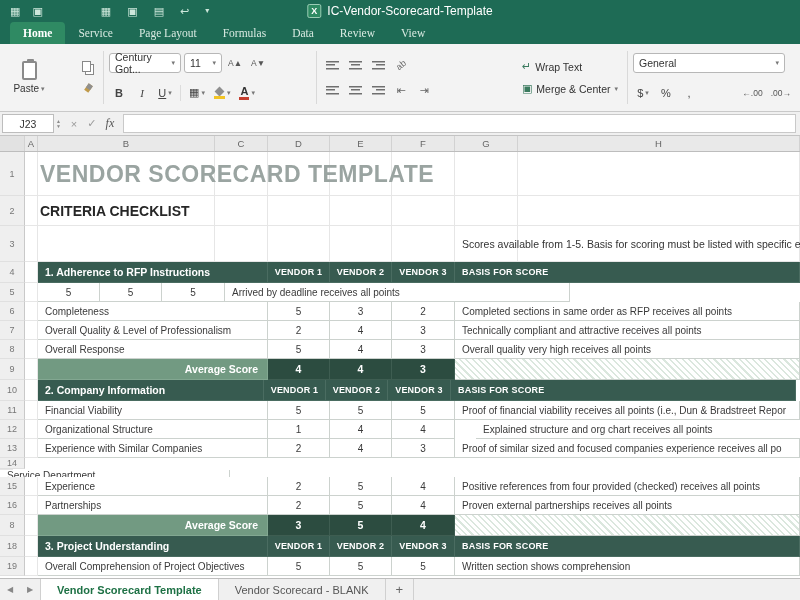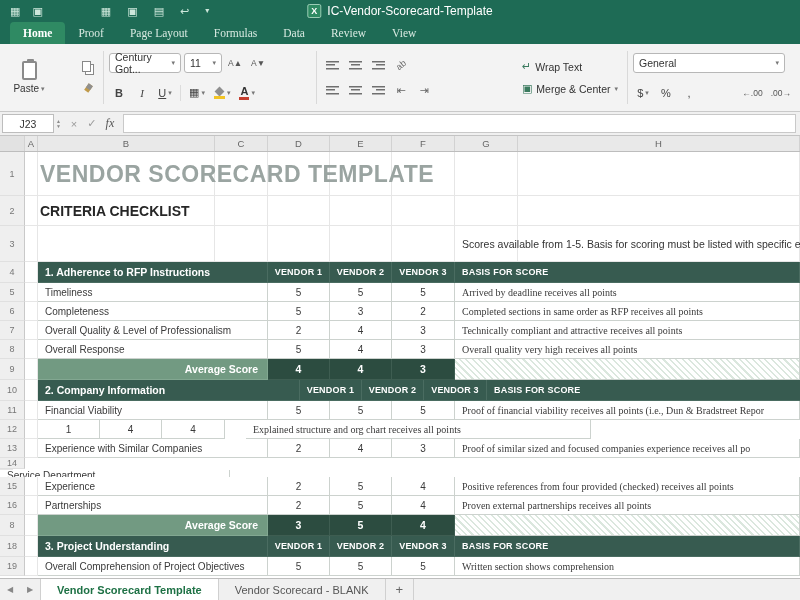--- a/index.html
+++ b/index.html
@@ -80,21 +80,21 @@
   .gutter { width:25px; flex:none; background:#efefef; border-right:1px solid #c9c9c9; border-bottom:1px solid #e0e0e0; font-size:9px; color:#777; display:flex; align-items:center; justify-content:center; }
   .cell { flex:none; display:flex; align-items:center; overflow:hidden; white-space:nowrap; }
   .cell.empty { border-right:1px solid #e6e6e6; border-bottom:1px solid #e6e6e6; background:#fff; }
   .thead .cell.table { background:#375b50; color:#fff; font-weight:bold; border-right:1px solid #4a6c61; border-bottom:1px solid #4a6c61; }
   .thead .stc { font-size:10.5px; padding-left:7px; }
   .thead .vh { font-size:9px; justify-content:center; letter-spacing:0.2px; }
   .thead .bh { font-size:9px; padding-left:7px; letter-spacing:0.2px; }
   .tdata .cell.table { background:#fff; border-right:1px solid #ccd2ce; border-bottom:1px solid #ccd2ce; font-size:10px; color:#3a3a3a; }
   .tdata .crit { padding-left:7px; }
   .tdata .score { justify-content:center; }
-  .tdata .basis { padding-left:7px;font-family:Liberation Serif, serif; }
+  .tdata .basis { padding-left:7px; }
   .tavg .label { background:#729a82; color:#fff; font-weight:bold; font-size:10.5px; justify-content:flex-end; padding-right:9px; border-right:1px solid #82a791; border-bottom:1px solid #82a791; }
   .tavg .val { background:#2c4c40; color:#fff; font-weight:bold; font-size:10.5px; justify-content:center; border-right:1px solid #3e5d51; border-bottom:1px solid #3e5d51; }
   .tavg .hatch { background:repeating-linear-gradient(45deg,#ffffff 0 3px,#dbe7de 3px 4.5px); border-right:1px solid #ccd2ce; border-bottom:1px solid #ccd2ce; }
   .overlay-title { position:absolute; left:40px; top:50%; transform:translateY(-50%); font-size:23px; font-weight:bold; color:#9aa4a1; letter-spacing:0.5px; white-space:nowrap; }
   .overlay-sub { position:absolute; left:40px; top:50%; transform:translateY(-50%); font-size:14px; font-weight:bold; color:#262626; white-space:nowrap; }
   .overlay-note { position:absolute; left:462px; top:50%; transform:translateY(-50%); font-size:10.5px; color:#333; white-space:nowrap; }
 
   
   .stabs { height:22px; background:#f0f0f0; border-top:1px solid #bdbdbd; display:flex; align-items:stretch; flex:none; font-size:11px; }
   .snav { width:20px; display:flex; align-items:center; justify-content:center; color:#888; font-size:8px; }
@@ -120,21 +120,21 @@
       <span class="tb-ico sm">▾</span>
     </div>
     <div class="tb-title">
       <span class="xl-icon">X</span>
       <span>IC-Vendor-Scorecard-Template</span>
     </div>
   </div>
 
   <div class="tabbar" id="ribbonTabs">
       <div class="rtab active">Home</div>
-      <div class="rtab">Proof</div>
+      <div class="rtab">Service</div>
       <div class="rtab">Page Layout</div>
       <div class="rtab">Formulas</div>
       <div class="rtab">Data</div>
       <div class="rtab">Review</div>
       <div class="rtab">View</div>
     </div>
 
   <div class="ribbon">
     <div class="grp hor" style="width:92px">
       <div class="paste">
@@ -324,21 +324,20 @@
         <div class="cell empty" style="width: 13px;"></div>
         <div class="cell table stc" style="width: 230px;">1. Adherence to RFP Instructions</div>
         <div class="cell table vh" style="width: 62px;">VENDOR 1</div>
         <div class="cell table vh" style="width: 62px;">VENDOR 2</div>
         <div class="cell table vh" style="width: 63px;">VENDOR 3</div>
         <div class="cell table bh" style="width: 345px;">BASIS FOR SCORE</div>
       </div>
       <div class="srow tdata" style="height: 19px;">
         <div class="gutter">5</div>
         <div class="cell empty" style="width: 13px;"></div>
-        <div class="cell table crit" style="width: 230px;">Timeliness</div>
         <div class="cell table score" style="width: 62px;">5</div>
         <div class="cell table score" style="width: 62px;">5</div>
         <div class="cell table score" style="width: 63px;">5</div>
         <div class="cell table basis" style="width: 345px;">Arrived by deadline receives all points</div>
       </div>
       <div class="srow tdata" style="height: 19px;">
         <div class="gutter">6</div>
         <div class="cell empty" style="width: 13px;"></div>
         <div class="cell table crit" style="width: 230px;">Completeness</div>
         <div class="cell table score" style="width: 62px;">5</div>
@@ -369,38 +368,39 @@
         <div class="cell empty" style="width: 13px;"></div>
         <div class="cell label" style="width: 230px;">Average Score</div>
         <div class="cell val" style="width: 62px;">4</div>
         <div class="cell val" style="width: 62px;">4</div>
         <div class="cell val" style="width: 63px;">3</div>
         <div class="cell hatch" style="width: 345px;"></div>
       </div>
       <div class="srow thead" style="height: 21px;">
         <div class="gutter">10</div>
         <div class="cell empty" style="width: 13px;"></div>
-        <div class="cell table stc" style="width: 262px;">2. Company Information</div>
+        <div class="cell table stc" style="width: 226px;">2. Company Information</div>
         <div class="cell table vh" style="width: 62px;">VENDOR 1</div>
         <div class="cell table vh" style="width: 62px;">VENDOR 2</div>
         <div class="cell table vh" style="width: 63px;">VENDOR 3</div>
         <div class="cell table bh" style="width: 345px;">BASIS FOR SCORE</div>
       </div>
       <div class="srow tdata" style="height: 19px;">
         <div class="gutter">11</div>
         <div class="cell empty" style="width: 13px;"></div>
         <div class="cell table crit" style="width: 230px;">Financial Viability</div>
         <div class="cell table score" style="width: 62px;">5</div>
         <div class="cell table score" style="width: 62px;">5</div>
         <div class="cell table score" style="width: 63px;">5</div>
         <div class="cell table basis" style="width: 345px;">Proof of financial viability receives all points (i.e., Dun &amp; Bradstreet Repor</div>
       </div>
       <div class="srow tdata" style="height: 19px;">
         <div class="gutter">12</div>
         <div class="cell empty" style="width: 13px;"></div>
+        <div class="cell table crit" style="width: 230px;">Organizational Structure</div>
         <div class="cell table score" style="width: 62px;">1</div>
         <div class="cell table score" style="width: 62px;">4</div>
         <div class="cell table score" style="width: 63px;">4</div>
         <div class="cell table basis" style="width: 345px; margin-left: 21px;">Explained structure and org chart receives all points</div>
       </div>
       <div class="srow tdata" style="height: 19px;">
         <div class="gutter">13</div>
         <div class="cell empty" style="width: 13px;"></div>
         <div class="cell table crit" style="width: 230px;">Experience with Similar Companies</div>
         <div class="cell table score" style="width: 62px;">2</div>

